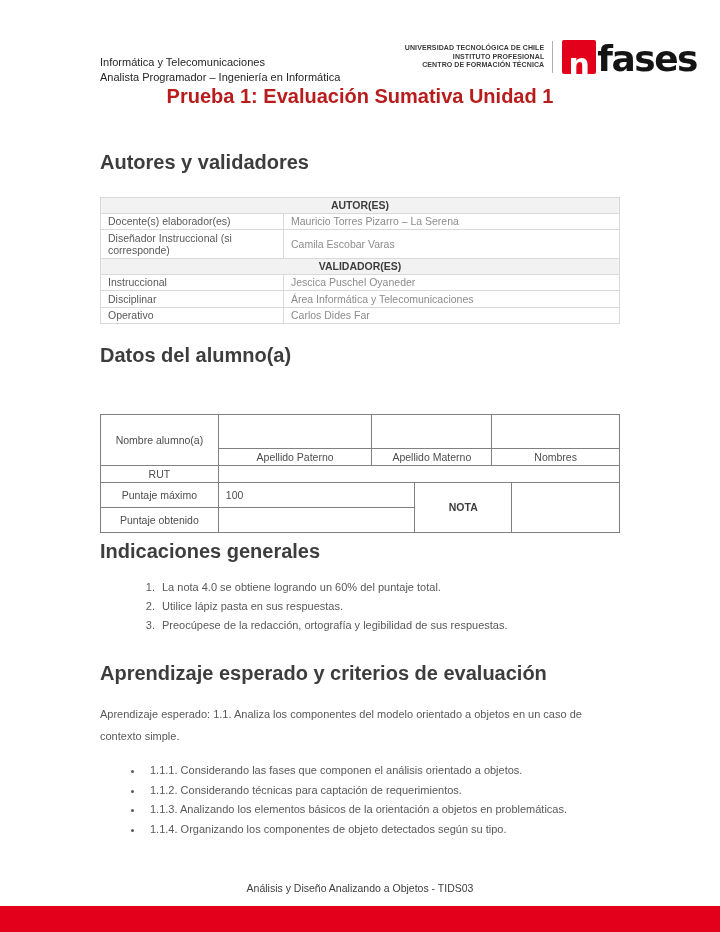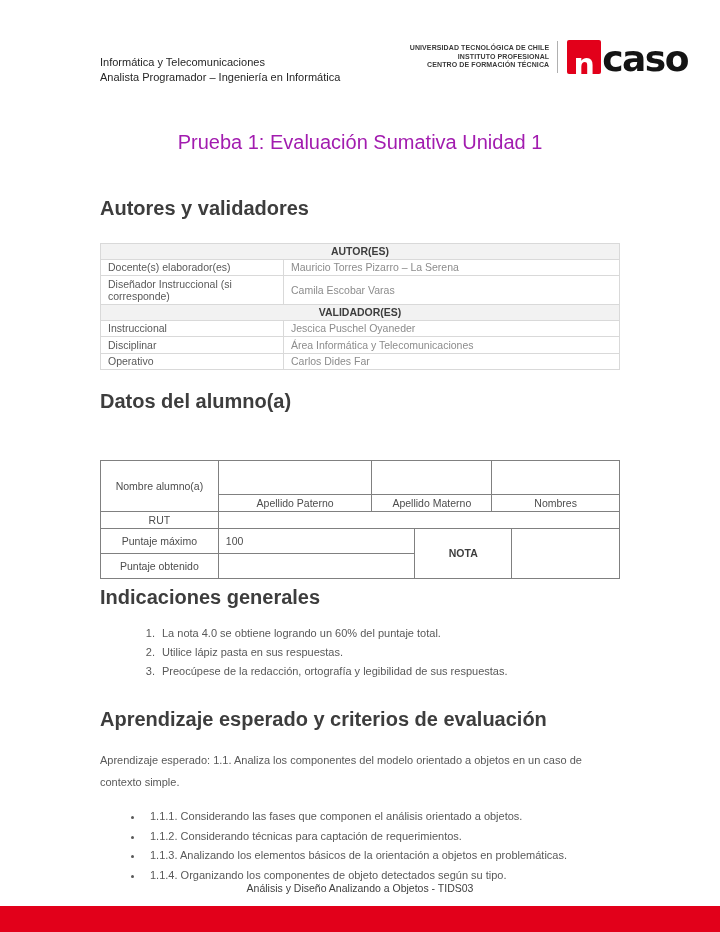--- a/index.html
+++ b/index.html
@@ -3,37 +3,37 @@
 <meta charset="utf-8">
 <style>
   * { margin:0; padding:0; box-sizing:border-box; }
   html,body { width:720px; height:932px; }
   body {
     font-family:"Liberation Sans", sans-serif;
     background:#ffffff; color:#595959; position:relative; overflow:hidden;
   }
   
   .header { display:flex; justify-content:space-between; align-items:flex-start;
-            padding:40px 32px 0 100px; }
+            padding:40px 23px 0 100px; }
   .dept { margin-top:15px; font-size:11px; line-height:15px; color:#262626; }
   .logo { display:flex; align-items:center; }
   .inst { font-size:7px; line-height:8.8px; text-align:right; color:#3a3a3a;
           font-weight:bold; letter-spacing:.1px; }
   .logo-divider { width:1px; height:32px; background:#b0b0b0; margin:0 9px 0 8px; }
   .brand { display:flex; align-items:flex-end; }
   .brand-square { width:34px; height:34px; display:flex; align-items:flex-end;
                   justify-content:center; overflow:hidden; border-radius:2px; }
   .brand-n { color:#ffffff; font-weight:bold; font-size:30px; line-height:24px;
              transform:translateY(3px); font-family:"DejaVu Sans", sans-serif; }
   .brand-text { font-family:"DejaVu Sans", sans-serif; font-weight:bold;
                 font-size:36px; line-height:30px; color:#141414;
                 letter-spacing:-1.5px; margin-left:1px; }
   
-  .title { margin-top:46px; text-align:center; font-size:20px; font-weight:normal;
-           color:#a21caf; }
+  .title { text-align:center; font-size:20px; font-weight:bold;
+           color:#b91c1c; }
   .content { padding:0 100px; }
   h2.sec { font-size:20px; font-weight:bold; color:#3d3d3d; }
   .h-autores { margin-top:43px; }
   .h-datos   { margin-top:20px; }
   .h-indic   { margin-top:7px; }
   .h-aprend  { margin-top:27px; }
   
   table { border-collapse:collapse; width:520px; }
   .t1 { margin-top:23px; font-size:10.5px;border-radius:29px; }
   .t1 td { border:1px solid #d9d9d9; padding:1.5px 7px; line-height:12.5px; }
@@ -74,21 +74,21 @@
     <div class="inst">
       <div>UNIVERSIDAD TECNOLÓGICA DE CHILE</div>
       <div>INSTITUTO PROFESIONAL</div>
       <div>CENTRO DE FORMACIÓN TÉCNICA</div>
     </div>
     <div class="logo-divider"></div>
     <div class="brand">
       <div class="brand-square" id="brandSquare" style="background: rgb(226, 0, 26);">
         <span class="brand-n">n</span>
       </div>
-      <span class="brand-text">caso</span>
+      <span class="brand-text">fases</span>
     </div>
   </div>
 </div>
 
 <div class="title">Prueba 1: Evaluación Sumativa Unidad 1</div>
 
 <div class="content">
 
   <h2 class="sec h-autores">Autores y validadores</h2>
 

